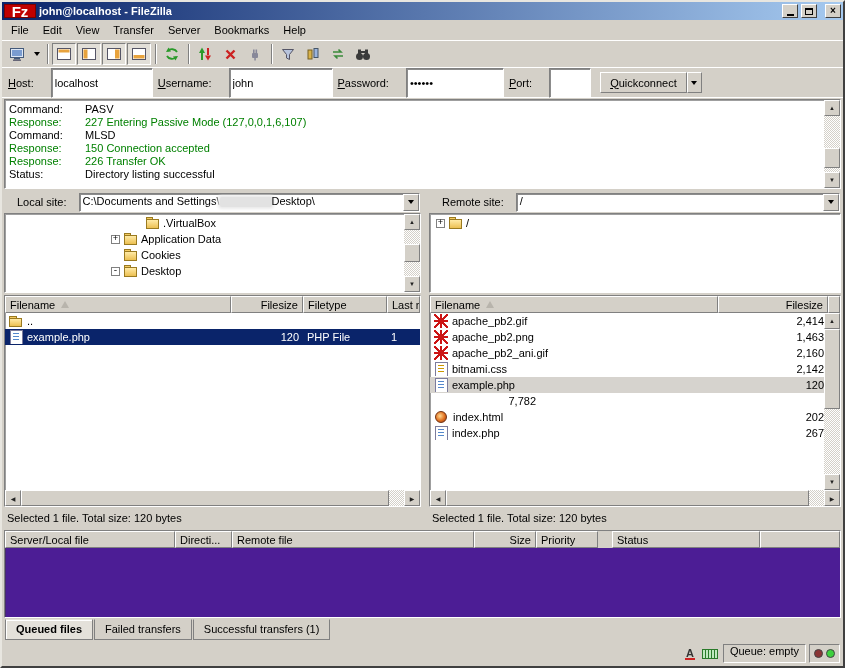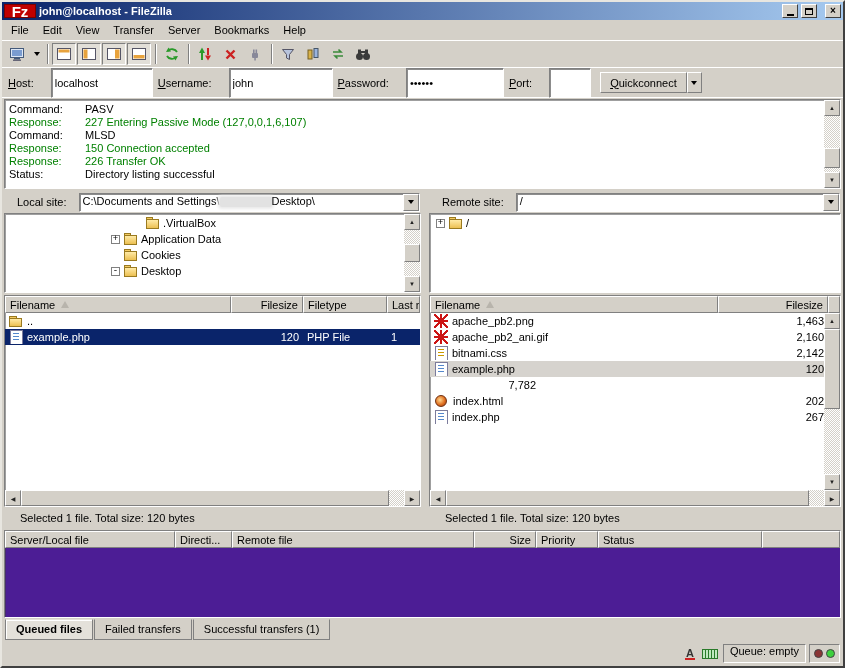--- a/index.html
+++ b/index.html
@@ -70,24 +70,24 @@
   .hcell{background:#d4d0c8;border:1px solid;border-color:#fff #808080 #808080 #fff;padding:1px 4px;display:flex;align-items:center;overflow:hidden;white-space:nowrap;flex:none;}
   .hfill{flex:1;}
   .sort-up{width:0;height:0;border-left:4px solid transparent;border-right:4px solid transparent;border-bottom:7px solid #b8b4ac;margin-left:6px;flex:none;}
   .listarea{flex:1;display:flex;min-height:0;}
   .listbody{flex:1;overflow:hidden;min-width:0;}
   .listrow{height:16px;display:flex;align-items:center;white-space:nowrap;}
   .cell{padding:0 4px;overflow:hidden;white-space:nowrap;display:flex;align-items:center;flex:none;}
   .num{justify-content:flex-end;}
   .c-name{width:226px;}.c-size{width:72px;}.c-type{width:84px;}.c-mod{flex:1;min-width:0;}
   .r-name{width:288px;}.r-size{width:110px;}
-  .q0{width:170px;}.q1{width:57px;}.q2{width:242px;}.q3{width:62px;}.q4{width:62px;}.q5{width:164px;}
+  .q0{width:170px;}.q1{width:57px;}.q2{width:242px;}.q3{width:62px;}.q4{width:62px;}.q5{width:148px;margin-left:14px;}
   .sel-active{background:#0a246a;color:#fff;}
   .sel-inactive{background:#d6d3ce;}
-  .panestatus{height:21px;flex:none;display:flex;align-items:center;padding:1px 18px 0;}
+  .panestatus{height:21px;flex:none;display:flex;align-items:center;padding:1px 5px 0;}
   
   .ic{width:14px;height:14px;display:inline-block;position:relative;margin-right:4px;flex:none;}
   .ic-folder::before{content:"";position:absolute;left:0;top:2px;width:6px;height:3px;background:#f4cb62;border:1px solid #9a7a20;border-bottom:none;}
   .ic-folder::after{content:"";position:absolute;left:0;top:4px;right:1px;bottom:1px;background:linear-gradient(#ffeaa6,#ecc052);border:1px solid #9a7a20;}
   .ic-page::before{content:"";position:absolute;left:1px;top:0;width:11px;height:14px;background:#fff;border:1px solid #7c7c9c;}
   .ic-page::after{content:"";position:absolute;left:4px;top:3px;width:6px;height:8px;background:repeating-linear-gradient(#5588cc 0 1px,transparent 1px 3px);}
   .ic-css.ic-page::after{background:repeating-linear-gradient(#cc9900 0 1px,transparent 1px 3px);}
   .ic-apache{background:linear-gradient(45deg,transparent calc(50% - 1px),#cc1515 calc(50% - 1px) calc(50% + 1px),transparent calc(50% + 1px)),linear-gradient(-45deg,transparent calc(50% - 1px),#cc1515 calc(50% - 1px) calc(50% + 1px),transparent calc(50% + 1px));}
   .ic-apache::before{content:"";position:absolute;left:6px;top:0;width:2px;height:14px;background:#cc1515;}
   .ic-apache::after{content:"";position:absolute;left:0;top:6px;width:14px;height:2px;background:#cc1515;}
@@ -435,20 +435,27 @@
           <div class="hcell r-size" style="justify-content:flex-end;">
               <span>Filesize</span>
             </div>
           <div class="hcell hfill"></div>
         </div>
         <div class="listarea">
           <div class="listbody">
             <div class="listrow">
               <span class="cell r-name">
                   <span class="ic ic-apache"></span>
+                  <span>apache_pb2.gif</span>
+                </span>
+              <span class="cell r-size num">2,414</span>
+            </div>
+            <div class="listrow">
+              <span class="cell r-name">
+                  <span class="ic ic-apache"></span>
                   <span>apache_pb2.png</span>
                 </span>
               <span class="cell r-size num">1,463</span>
             </div>
             <div class="listrow">
               <span class="cell r-name">
                   <span class="ic ic-apache"></span>
                   <span>apache_pb2_ani.gif</span>
                 </span>
               <span class="cell r-size num">2,160</span>

